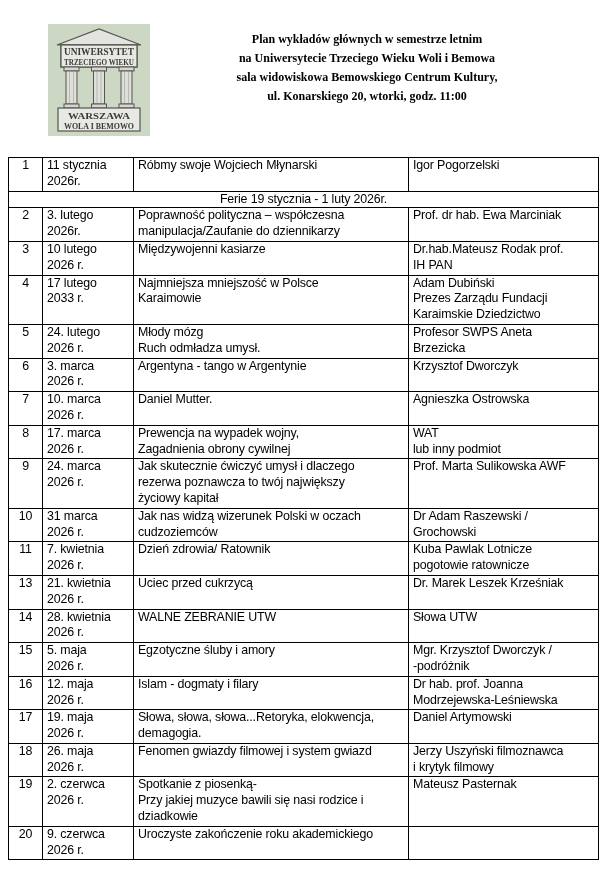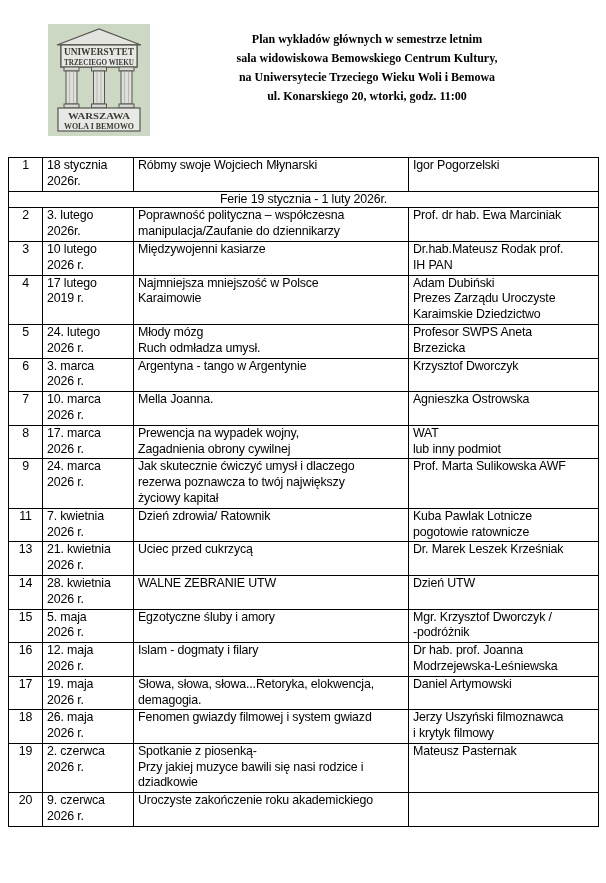--- a/index.html
+++ b/index.html
@@ -68,37 +68,37 @@
           <line x1="80.5" y1="48" x2="80.5" y2="79"></line>
       </g>
 
       <rect x="10" y="84" width="82" height="23" fill="#e8e8e4" stroke="#55564f" stroke-width="1.2"></rect>
       <text x="51" y="95" font-size="9" text-anchor="middle" textLength="62" lengthAdjust="spacingAndGlyphs">WARSZAWA</text>
       <text x="51" y="104.5" font-size="8.5" text-anchor="middle" textLength="70" lengthAdjust="spacingAndGlyphs">WOLA I BEMOWO</text>
     </svg>
   </div>
   <div class="title-block">
     <div>Plan wykładów głównych w semestrze letnim</div>
+    <div>na Uniwersytecie Trzeciego Wieku Woli i Bemowa</div>
     <div>sala widowiskowa Bemowskiego Centrum Kultury,</div>
-    <div>na Uniwersytecie Trzeciego Wieku Woli i Bemowa</div>
     <div>ul. Konarskiego 20, wtorki, godz. 11:00</div>
   </div>
 </div>
 
 <table class="schedule">
   <colgroup>
     <col style="width:34px">
       <col style="width:91px">
       <col style="width:275px">
       <col style="width:190px">
   </colgroup>
   <tbody>
       <tr>
         <td class="cell-no">1</td>
-        <td class="cell-date">18 stycznia
+        <td class="cell-date">11 stycznia
 2026r.</td>
         <td class="cell-topic">Róbmy swoje Wojciech Młynarski</td>
         <td class="cell-lecturer">Igor Pogorzelski</td>
       </tr>
       <tr>
         <td colspan="4" class="break-cell">Ferie 19 stycznia - 1 luty 2026r.</td>
       </tr>
       <tr>
         <td class="cell-no">2</td>
         <td class="cell-date">3. lutego
@@ -111,25 +111,25 @@
         <td class="cell-no">3</td>
         <td class="cell-date">10 lutego
 2026 r.</td>
         <td class="cell-topic">Międzywojenni kasiarze</td>
         <td class="cell-lecturer">Dr.hab.Mateusz Rodak prof.
 IH PAN</td>
       </tr>
       <tr>
         <td class="cell-no">4</td>
         <td class="cell-date">17 lutego
-2019 r.</td>
+2033 r.</td>
         <td class="cell-topic">Najmniejsza mniejszość w Polsce
 Karaimowie</td>
         <td class="cell-lecturer">Adam Dubiński
-Prezes Zarządu Uroczyste
+Prezes Zarządu Fundacji
 Karaimskie Dziedzictwo</td>
       </tr>
       <tr>
         <td class="cell-no">5</td>
         <td class="cell-date">24. lutego
 2026 r.</td>
         <td class="cell-topic">Młody mózg
 Ruch odmładza umysł.</td>
         <td class="cell-lecturer">Profesor SWPS Aneta
 Brzezicka</td>
@@ -138,21 +138,21 @@
         <td class="cell-no">6</td>
         <td class="cell-date">3. marca
 2026 r.</td>
         <td class="cell-topic">Argentyna - tango w Argentynie</td>
         <td class="cell-lecturer">Krzysztof Dworczyk</td>
       </tr>
       <tr>
         <td class="cell-no">7</td>
         <td class="cell-date">10. marca
 2026 r.</td>
-        <td class="cell-topic">Mella Joanna.</td>
+        <td class="cell-topic">Daniel Mutter.</td>
         <td class="cell-lecturer">Agnieszka Ostrowska</td>
       </tr>
       <tr>
         <td class="cell-no">8</td>
         <td class="cell-date">17. marca
 2026 r.</td>
         <td class="cell-topic">Prewencja na wypadek wojny,
 Zagadnienia obrony cywilnej</td>
         <td class="cell-lecturer">WAT
 lub inny podmiot</td>
@@ -160,40 +160,49 @@
       <tr>
         <td class="cell-no">9</td>
         <td class="cell-date">24. marca
 2026 r.</td>
         <td class="cell-topic">Jak skutecznie ćwiczyć umysł i dlaczego
 rezerwa poznawcza to twój największy
 życiowy kapitał</td>
         <td class="cell-lecturer">Prof. Marta Sulikowska AWF</td>
       </tr>
       <tr>
+        <td class="cell-no">10</td>
+        <td class="cell-date">31 marca
+2026 r.</td>
+        <td class="cell-topic">Jak nas widzą wizerunek Polski w oczach
+cudzoziemców</td>
+        <td class="cell-lecturer">Dr Adam Raszewski /
+Grochowski</td>
+      </tr>
+      <tr>
         <td class="cell-no">11</td>
         <td class="cell-date">7. kwietnia
 2026 r.</td>
         <td class="cell-topic">Dzień zdrowia/ Ratownik</td>
         <td class="cell-lecturer">Kuba Pawlak Lotnicze
 pogotowie ratownicze</td>
       </tr>
       <tr>
         <td class="cell-no">13</td>
         <td class="cell-date">21. kwietnia
 2026 r.</td>
         <td class="cell-topic">Uciec przed cukrzycą</td>
         <td class="cell-lecturer">Dr. Marek Leszek Krześniak</td>
       </tr>
       <tr>
         <td class="cell-no">14</td>
         <td class="cell-date">28. kwietnia
 2026 r.</td>
         <td class="cell-topic">WALNE ZEBRANIE UTW</td>
-        <td class="cell-lecturer">Dzień UTW</td>
+        <td class="cell-lecturer">Słowa UTW</td>
       </tr>
       <tr>
         <td class="cell-no">15</td>
         <td class="cell-date">5. maja
 2026 r.</td>
         <td class="cell-topic">Egzotyczne śluby i amory</td>
         <td class="cell-lecturer">Mgr. Krzysztof Dworczyk /
 -podróżnik</td>
       </tr>
       <tr>

